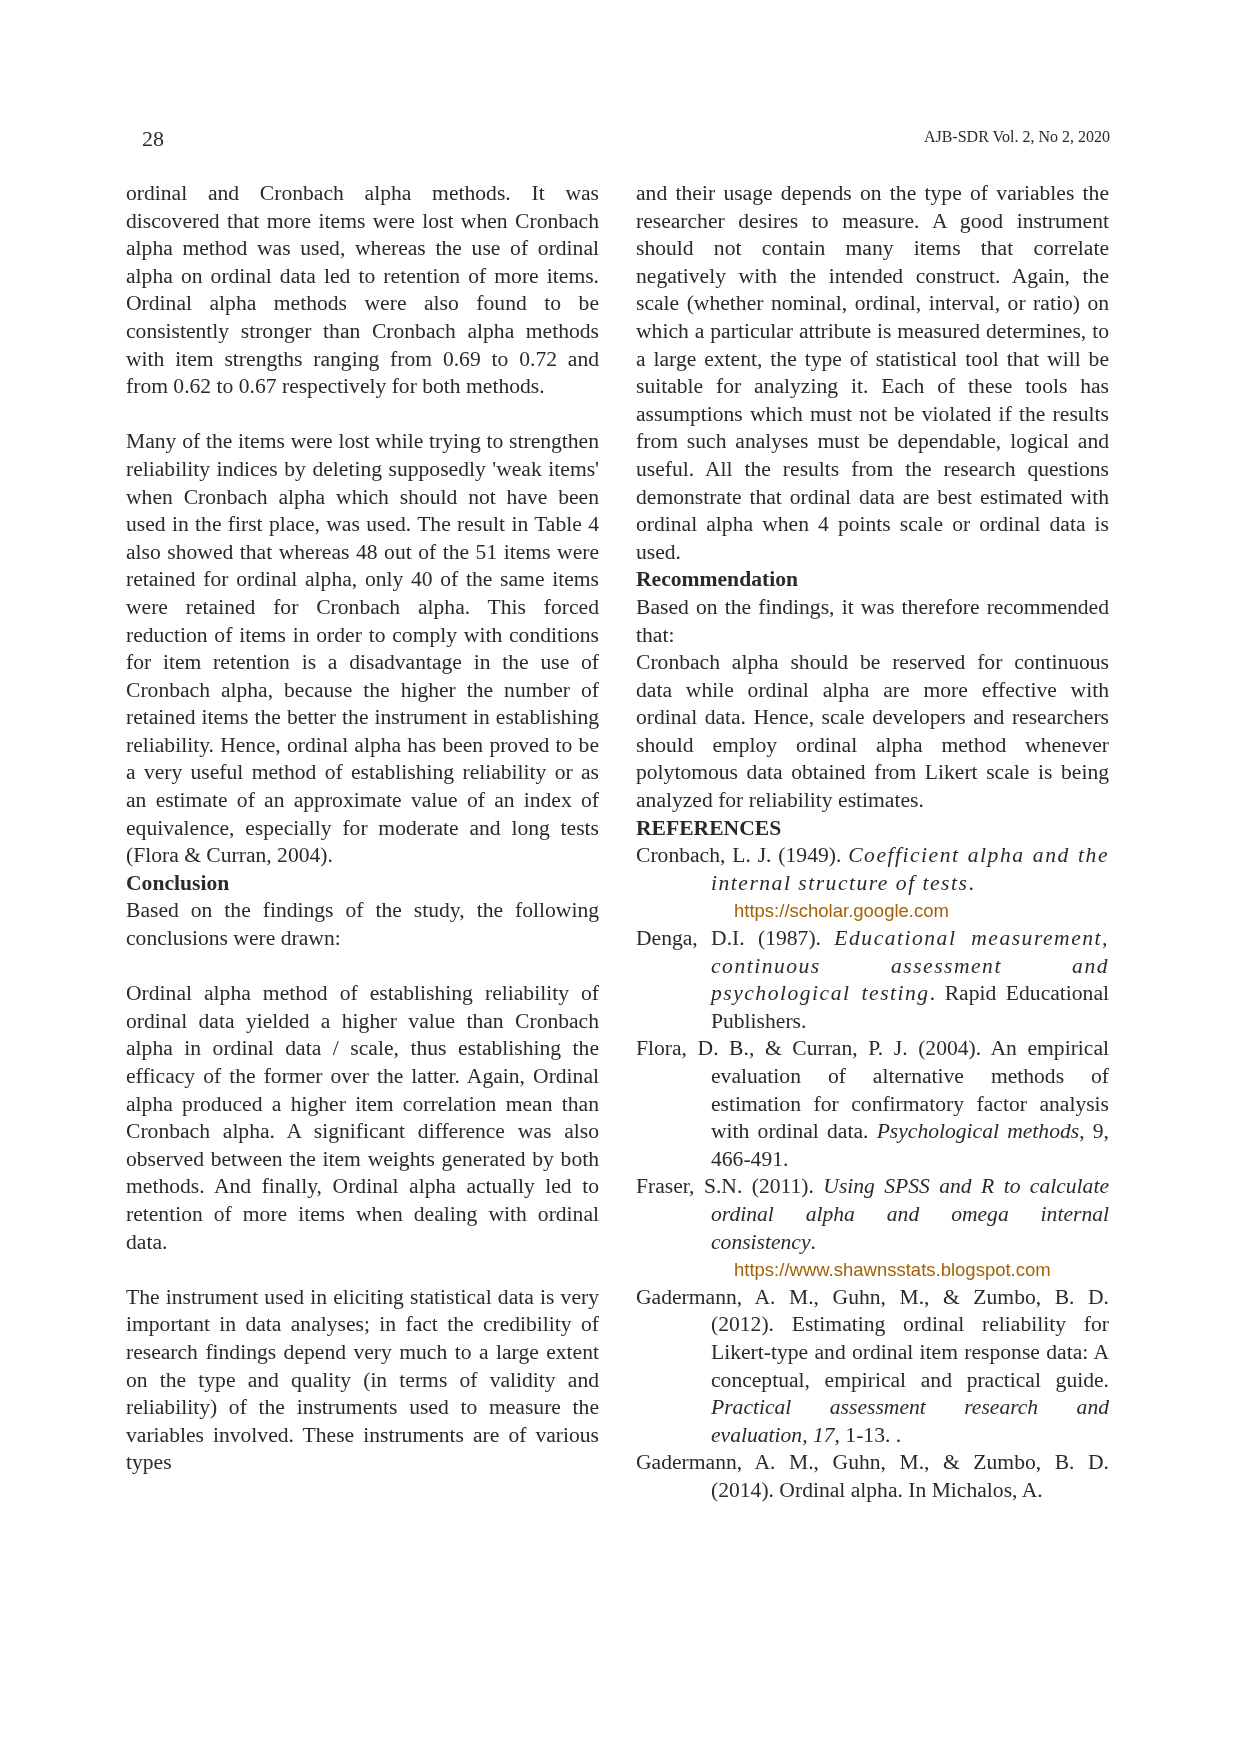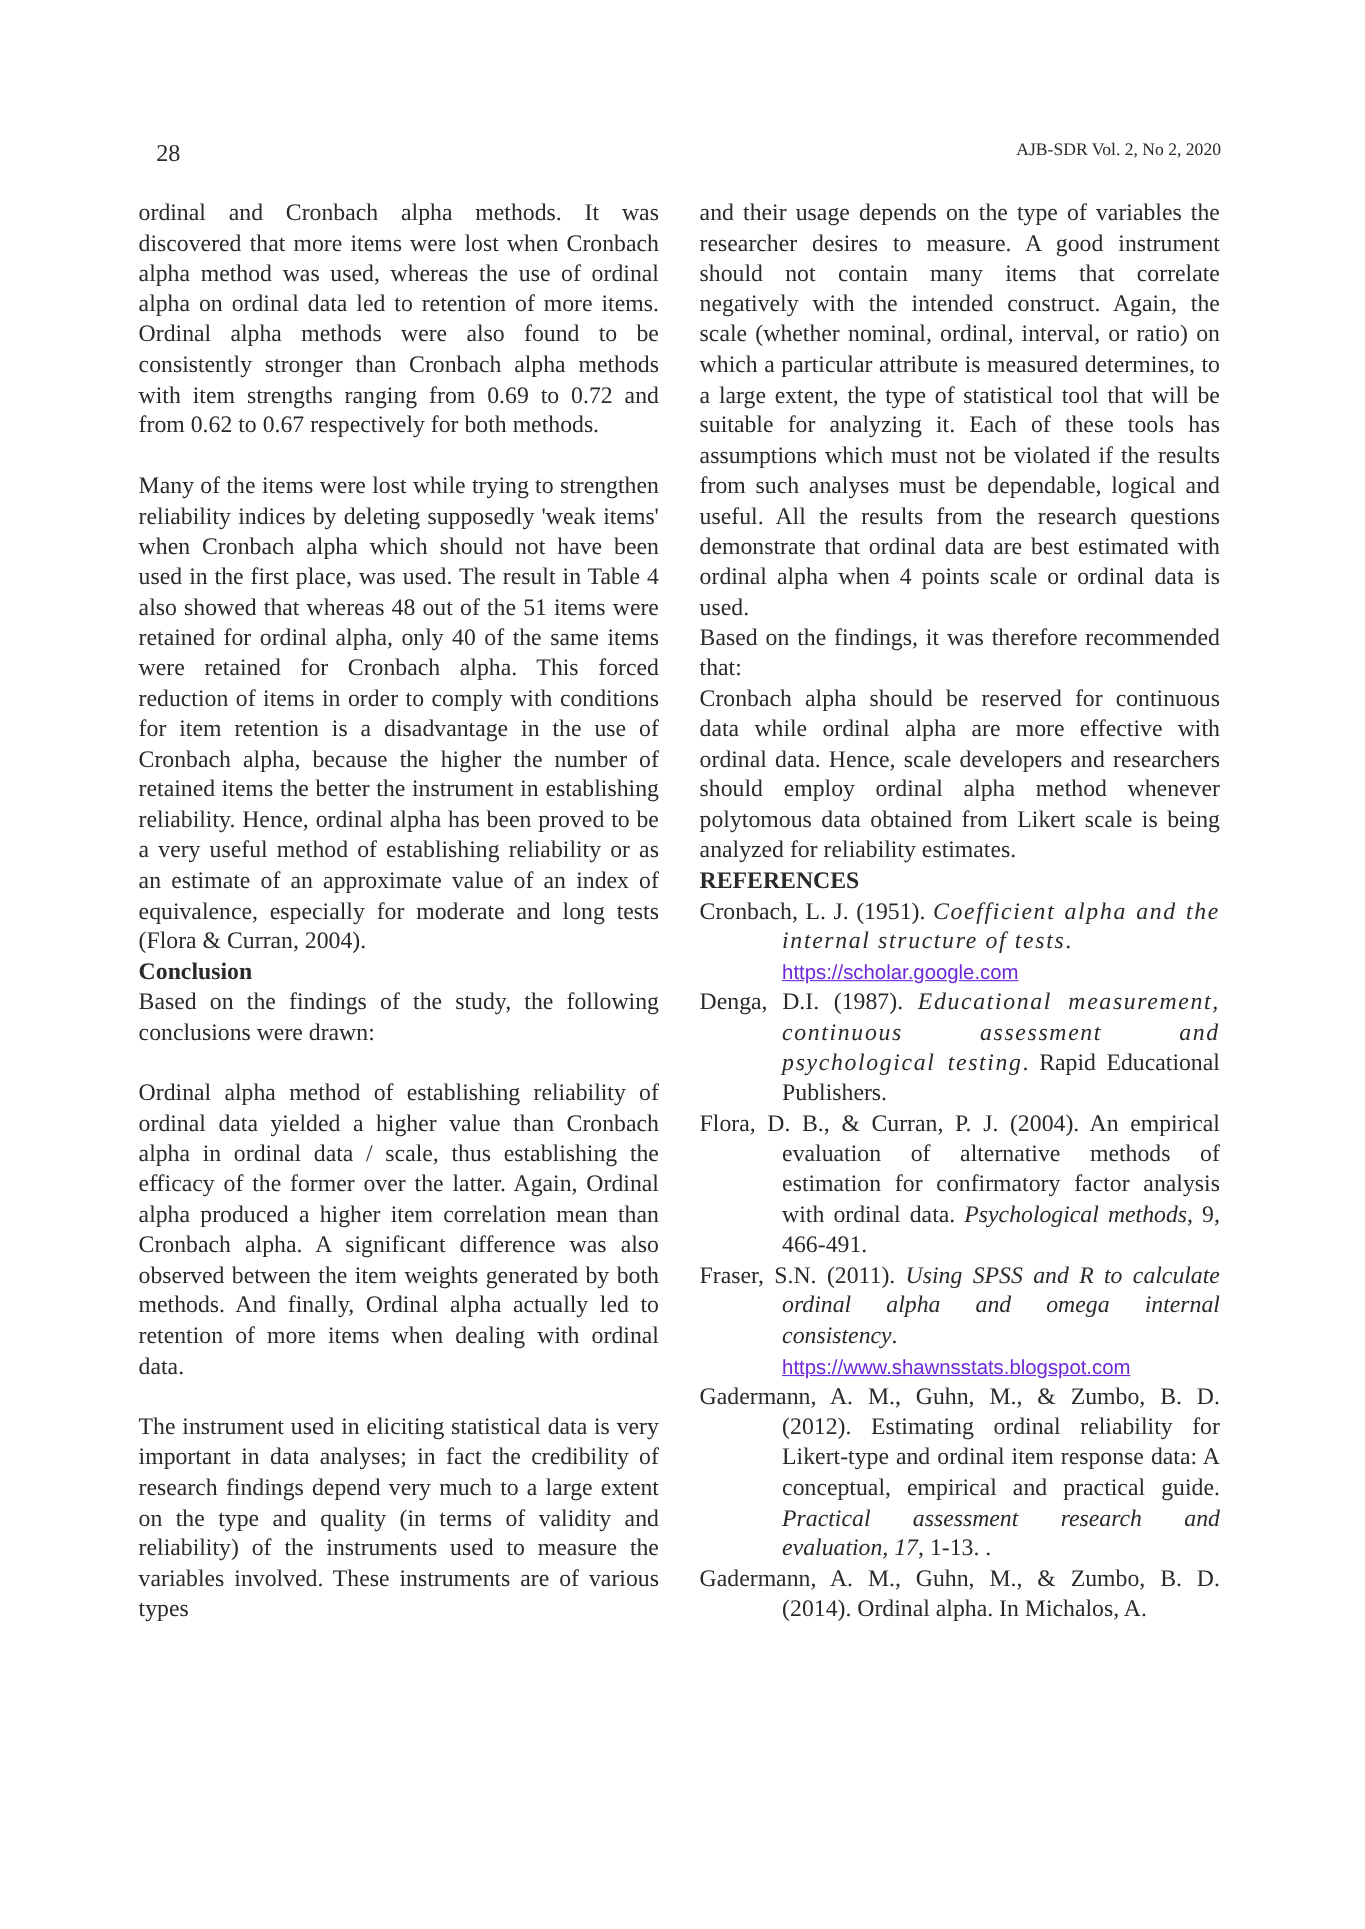--- a/index.html
+++ b/index.html
@@ -18,46 +18,47 @@
   .col.left { left: 126px; }
   .col.right { left: 636px; }
   p { margin: 0; }
   .gap { margin-top: 27.6px; }
   .gap-small { margin-top: 14px; }
   .heading { font-weight: bold; margin: 0; text-align: left; }
   .ref { padding-left: 75px; text-indent: -75px; margin: 0; }
   .ref i { font-style: italic; }
   .link {
     font-family: "Liberation Sans", "DejaVu Sans", sans-serif;
-    font-size: 18.5px; color: #6d28d9; text-decoration: underline;
+    font-size: 18.5px; color: #a16207;  margin-left: 23px;
   }
   .spaced { letter-spacing: 1.5px; }
 </style>
 </head>
 <body>
 
 <div class="page-number">28</div>
 <div class="running-head">AJB-SDR Vol. 2, No 2, 2020</div>
 
 <div class="col left">
   <p>ordinal and Cronbach alpha methods. It was discovered that more items were lost when Cronbach alpha method was used, whereas the use of ordinal alpha on ordinal data led to retention of more items. Ordinal alpha methods were also found to be consistently stronger than Cronbach alpha methods with item strengths ranging from 0.69 to 0.72 and from 0.62 to 0.67 respectively for both methods.</p>
   <p class="gap">Many of the items were lost while trying to strengthen reliability indices by deleting supposedly 'weak items' when Cronbach alpha which should not have been used in the first place, was used. The result in Table 4 also showed that whereas 48 out of the 51 items were retained for ordinal alpha, only 40 of the same items were retained for Cronbach alpha. This forced reduction of items in order to comply with conditions for item retention is a disadvantage in the use of Cronbach alpha, because the higher the number of retained items the better the instrument in establishing reliability. Hence, ordinal alpha has been proved to be a very useful method of establishing reliability or as an estimate of an approximate value of an index of equivalence, especially for moderate and long tests (Flora &amp; Curran, 2004).</p>
   <p class="heading gap-small">Conclusion</p>
   <p>Based on the findings of the study, the following conclusions were drawn:</p>
   <p class="gap">Ordinal alpha method of establishing reliability of ordinal data yielded a higher value than Cronbach alpha in ordinal data / scale, thus establishing the efficacy of the former over the latter. Again, Ordinal alpha produced a higher item correlation mean than Cronbach alpha. A significant difference was also observed between the item weights generated by both methods. And finally, Ordinal alpha actually led to retention of more items when dealing with ordinal data.</p>
   <p class="gap">The instrument used in eliciting statistical data is very important in data analyses; in fact the credibility of research findings depend very much to a large extent on the type and quality (in terms of validity and reliability) of the instruments used to measure the variables involved. These instruments are of various types</p>
 </div>
 
 <div class="col right">
   <p>and their usage depends on the type of variables the researcher desires to measure.  A good instrument should not contain many items that correlate negatively with the intended construct. Again, the scale (whether nominal, ordinal, interval, or ratio) on which a particular attribute is measured determines, to a large extent, the type of statistical tool that will be suitable for analyzing it. Each of these tools has assumptions which must not be violated if the results from such analyses must be dependable, logical and useful. All the results from the research questions demonstrate that ordinal data are best estimated with ordinal alpha when 4 points scale or ordinal data is used.</p>
+  <p class="heading gap">Recommendation</p>
   <p>Based on the findings, it was therefore recommended that:</p>
   <p>Cronbach alpha should be reserved for continuous data while ordinal alpha are more effective with ordinal data. Hence, scale developers and researchers should employ ordinal alpha method whenever polytomous data obtained from Likert scale is being analyzed for reliability estimates.</p>
   <p class="heading gap">REFERENCES</p>
 
-  <p class="ref"><span>Cronbach, L. J.  (1951). </span><i class="spaced">Coefficient alpha and the internal structure of tests</i><span>.</span><br><a class="link">https://scholar.google.com</a></p>
+  <p class="ref"><span>Cronbach, L. J.  (1949). </span><i class="spaced">Coefficient alpha and the internal structure of tests</i><span>.</span><br><a class="link">https://scholar.google.com</a></p>
 
   <p class="ref"><span>Denga, D.I. (1987). </span><i class="spaced">Educational measurement, continuous assessment and psychological testing</i><span>.  Rapid Educational Publishers.</span></p>
 
   <p class="ref"><span>Flora, D. B., &amp; Curran, P. J. (2004). An empirical evaluation of alternative methods of estimation for confirmatory factor analysis with ordinal data. </span><i>Psychological methods</i><span>, 9, 466-491.</span></p>
 
   <p class="ref"><span>Fraser, S.N. (2011). </span><i>Using SPSS and R to calculate ordinal alpha and omega internal consistency</i><span>.</span><br><a class="link">https://www.shawnsstats.blogspot.com</a></p>
 
   <p class="ref"><span>Gadermann, A. M., Guhn, M., &amp; Zumbo, B. D. (2012). Estimating ordinal reliability for Likert-type and ordinal item response data: A conceptual, empirical and practical guide. </span><i>Practical assessment research and evaluation, 17</i><span>, 1-13. .</span></p>
 
   <p class="ref"><span>Gadermann, A. M., Guhn, M., &amp; Zumbo, B. D. (2014). Ordinal alpha. In Michalos, A.</span></p>

